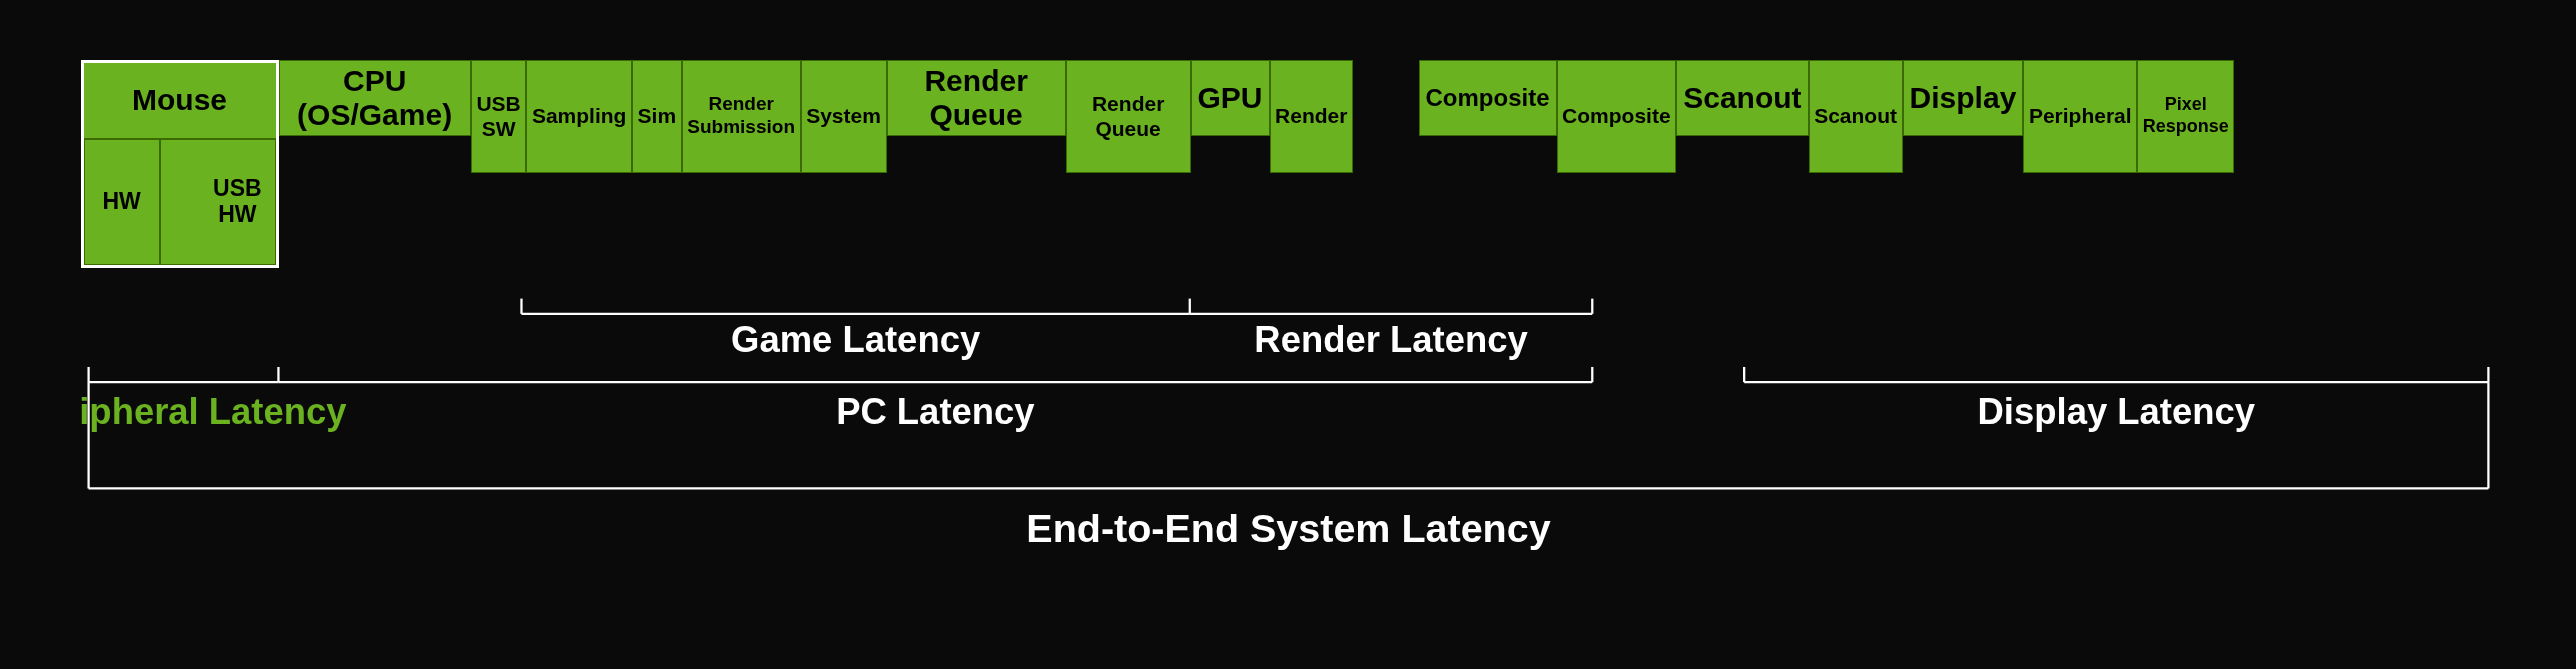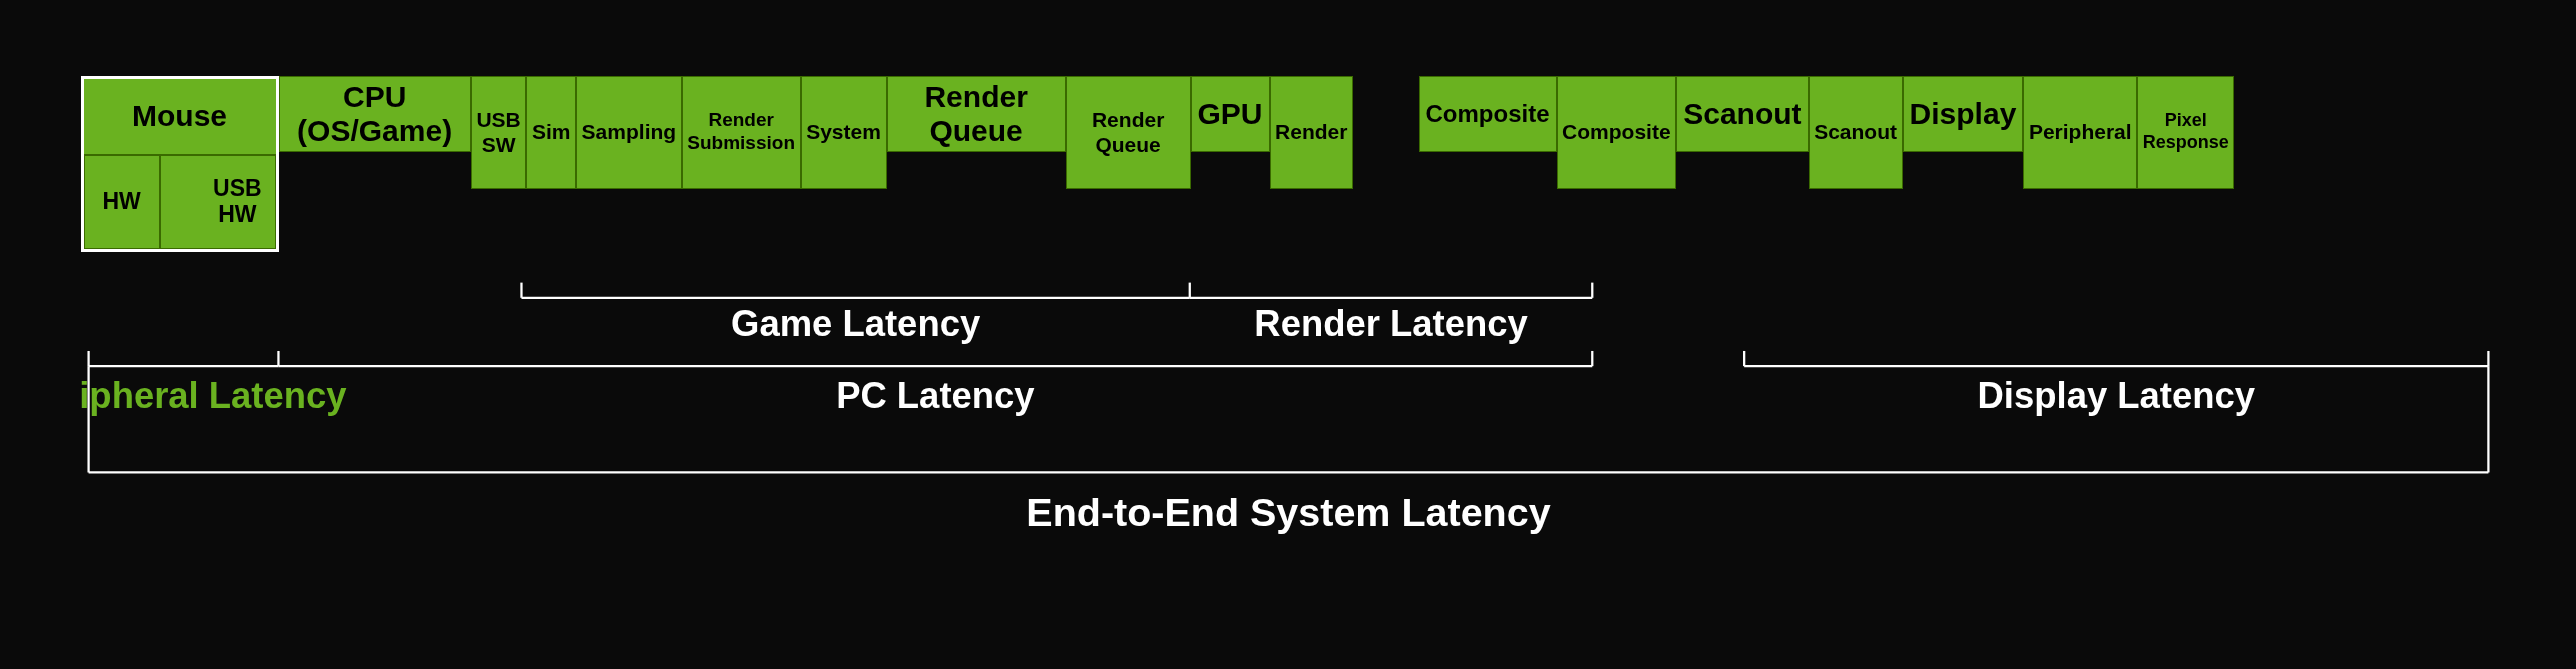--- a/index.html
+++ b/index.html
@@ -35,21 +35,21 @@
       padding: 7.6px 15px;
       height: 76px;
       display: flex;
       align-items: center;
       justify-content: center;
       border-bottom: 1.5px solid #3a6a00;
     }
 
     .mouse-sub-row {
       display: flex;
-      height: 94px;
+      height: 126px;
     }
 
     .sub-block {
       background: #6ab220;
       border: 1.5px solid #3a6a00;
       color: #000;
       font-size: 23px;
       font-weight: bold;
       text-align: center;
       display: flex;
@@ -133,22 +133,22 @@
       <div class="mouse-sub-row">
         <div class="sub-block">HW</div>
         <div class="sub-block" style="line-height:1.1;padding-left:44px;">USB<br>HW</div>
       </div>
     </div>
 
     <div class="section-group" style="flex: 0 0 608px;">
       <div class="section-header">CPU (OS/Game)</div>
       <div class="section-sub-row">
         <div class="section-sub-block">USB SW</div>
+        <div class="section-sub-block">Sampling</div>
         <div class="section-sub-block">Sim</div>
-        <div class="section-sub-block">Sampling</div>
         <div class="section-sub-block" style="font-size:19px;">Render<br>Submission</div>
         <div class="section-sub-block">System</div>
       </div>
     </div>
 
     <div class="section-group" style="flex: 0 0 304px;">
       <div class="section-header">Render Queue</div>
       <div class="section-sub-row">
         <div class="section-sub-block">Render Queue</div>
       </div>

